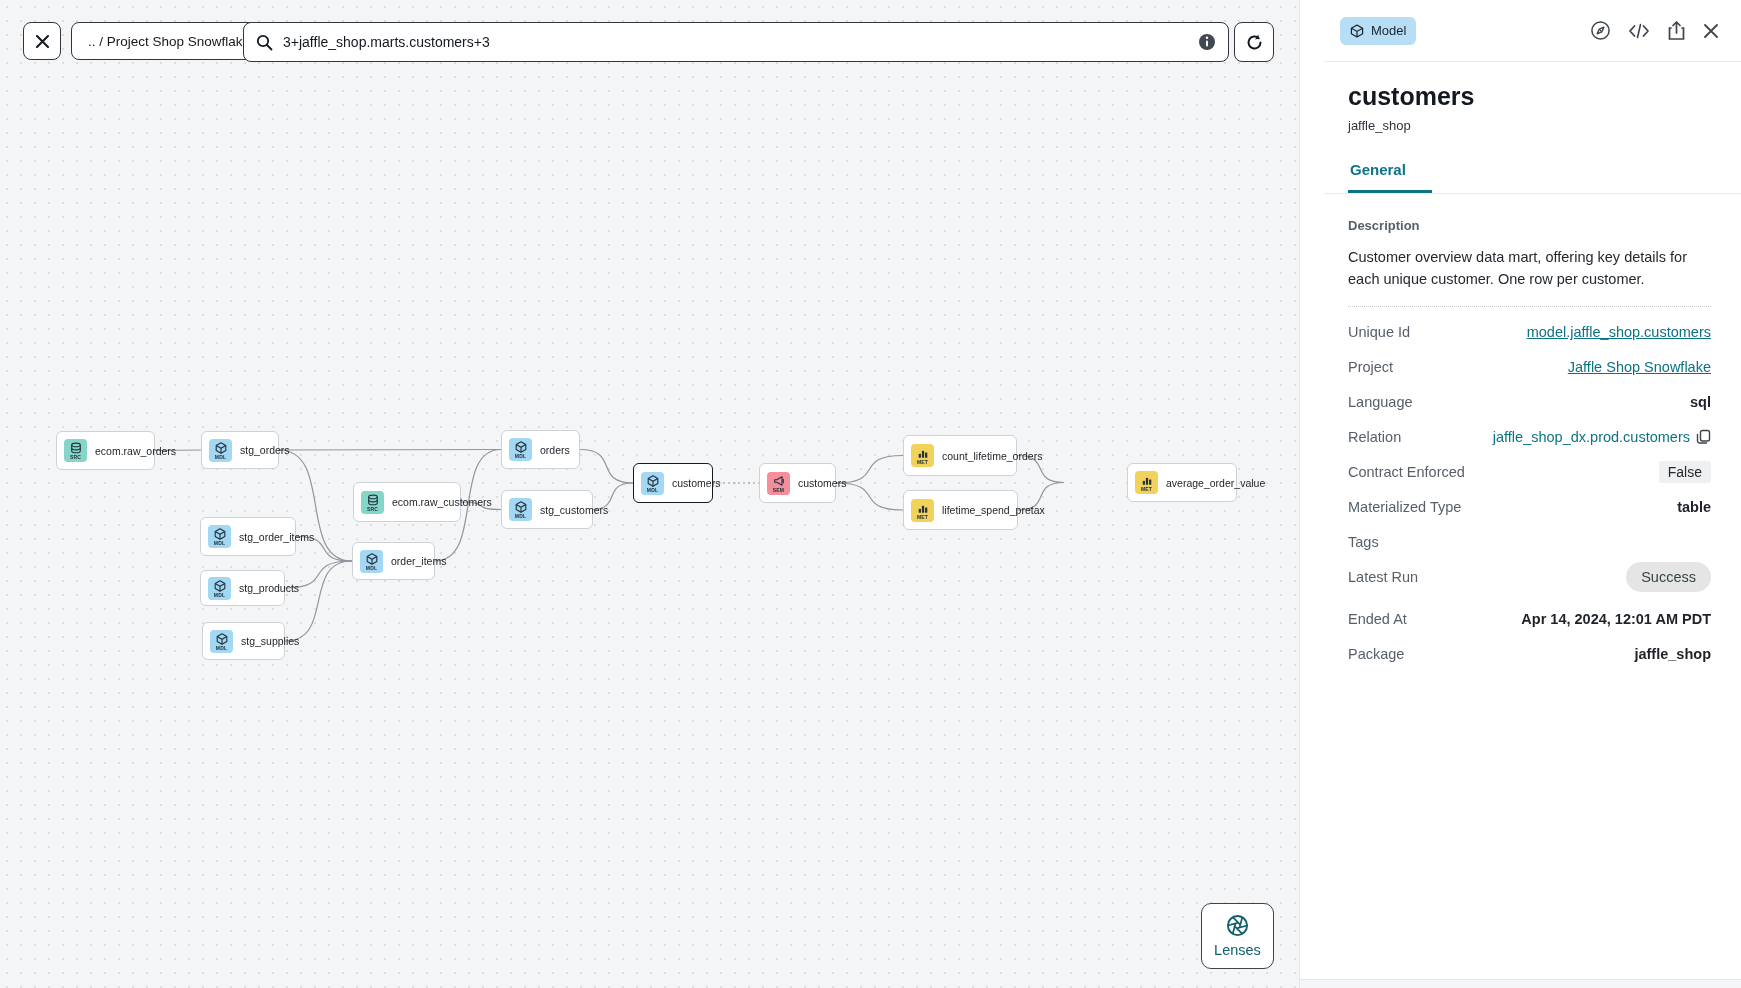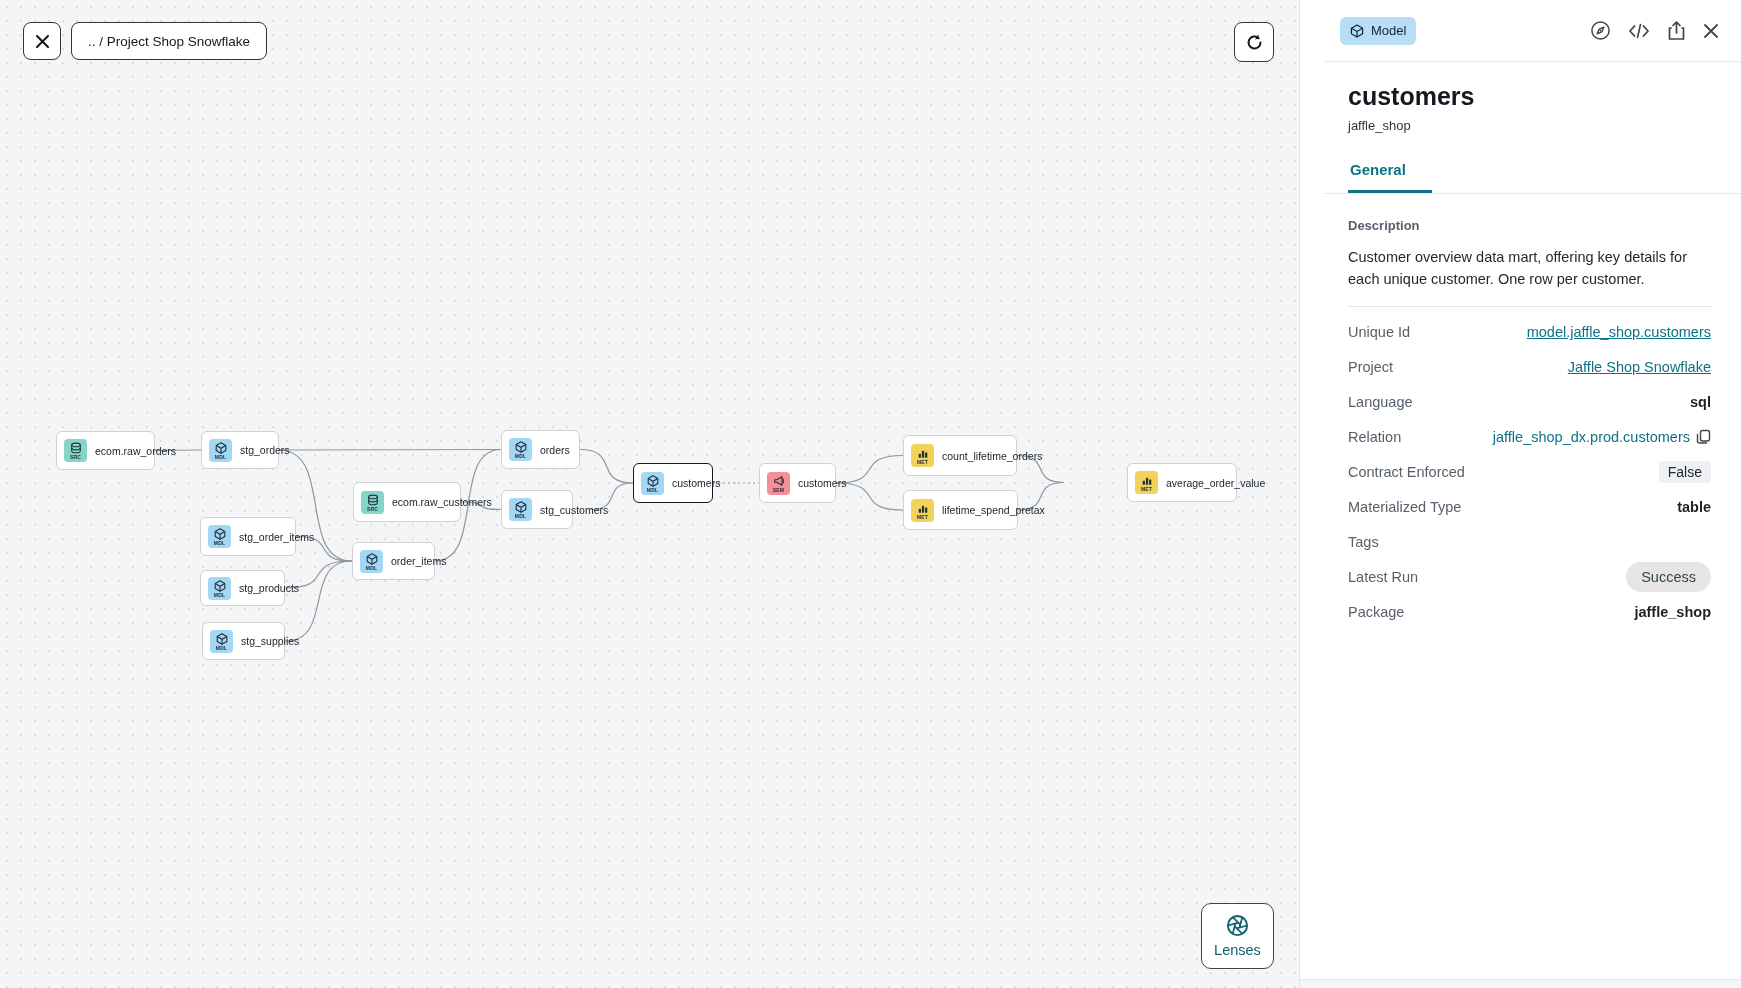--- a/index.html
+++ b/index.html
@@ -69,20 +69,32 @@
 <div id="app">
 
   <div id="close-canvas" class="tb-btn">
     <svg class="ico" width="15" height="15" viewBox="0 0 15 15">
         <path d="M2 2 L13 13 M13 2 L2 13" stroke="#14191f" stroke-width="2.1" stroke-linecap="round"></path>
       </svg>
   </div>
   <div id="breadcrumb" class="tb-btn">
     <span>.. / Project Shop Snowflake</span>
   </div>
+  <div id="searchbox">
+    <svg class="ico" width="17" height="17" viewBox="0 0 17 17">
+        <circle cx="7" cy="7" r="5.2" fill="none" stroke="#14191f" stroke-width="1.8"></circle>
+        <path d="M11 11 L15.5 15.5" stroke="#14191f" stroke-width="1.8" stroke-linecap="round"></path>
+      </svg>
+    <input value="3+jaffle_shop.marts.customers+3" style="">
+    <svg class="ico" width="18" height="18" viewBox="0 0 18 18">
+        <circle cx="9" cy="9" r="8" fill="#41484f"></circle>
+        <rect x="8" y="7.5" width="2" height="6" rx="1" fill="#fff"></rect>
+        <circle cx="9" cy="4.8" r="1.2" fill="#fff"></circle>
+      </svg>
+  </div>
   <div id="refresh-btn" class="tb-btn">
     <svg class="ico" width="19" height="19" viewBox="0 0 19 19">
         <path d="M15.5 9.5 A6 6 0 1 1 13.7 5.2" fill="none" stroke="#14191f" stroke-width="2" stroke-linecap="round"></path>
         <path d="M13.2 1.6 L14.1 5.6 L10.1 6.4 Z" fill="#14191f"></path>
       </svg>
   </div>
 
   <svg id="edges" width="1741" height="988" viewBox="0 0 1741 988">
       <path d="M155 450.5 L201 450"></path>
       <path d="M279 450 L501 449.5"></path>
@@ -176,21 +188,21 @@
       <div class="node" style="left: 501px; top: 430px; width: 79px; height: 39px;">
         <span class="badge t-MDL">
           <svg width="12" height="12" viewBox="0 0 14 14">
             <path d="M7 1 L12.6 4.2 V9.8 L7 13 L1.4 9.8 V4.2 Z" fill="none" stroke="#22303a" stroke-width="1.3" stroke-linejoin="round"></path>
             <path d="M1.4 4.2 L7 7.4 L12.6 4.2 M7 7.4 V13" fill="none" stroke="#22303a" stroke-width="1.3"></path>
           </svg>
           <span class="tp">MDL</span>
         </span>
         <span class="lbl">orders</span>
       </div>
-      <div class="node" style="left: 501px; top: 490px; width: 72px; height: 39px;">
+      <div class="node" style="left: 501px; top: 490px; width: 92px; height: 39px;">
         <span class="badge t-MDL">
           <svg width="12" height="12" viewBox="0 0 14 14">
             <path d="M7 1 L12.6 4.2 V9.8 L7 13 L1.4 9.8 V4.2 Z" fill="none" stroke="#22303a" stroke-width="1.3" stroke-linejoin="round"></path>
             <path d="M1.4 4.2 L7 7.4 L12.6 4.2 M7 7.4 V13" fill="none" stroke="#22303a" stroke-width="1.3"></path>
           </svg>
           <span class="tp">MDL</span>
         </span>
         <span class="lbl">stg_customers</span>
       </div>
       <div class="node selected" style="left: 633px; top: 463px; width: 80px; height: 40px;">
@@ -355,20 +367,26 @@
             <span class="fval">
               <span></span>
             </span>
           </div>
           <div class="frow">
             <span class="flabel">Latest Run</span>
             <span class="fval">
               <span class="badge-success">Success</span>
             </span>
           </div>
+          <div class="frow gap-top">
+            <span class="flabel">Ended At</span>
+            <span class="fval">
+              <span>Apr 14, 2024, 12:01 AM PDT</span>
+            </span>
+          </div>
           <div class="frow">
             <span class="flabel">Package</span>
             <span class="fval">
               <span>jaffle_shop</span>
             </span>
           </div>
         </div>
     </div>
     <div id="panel-footer"></div>
   </div>

